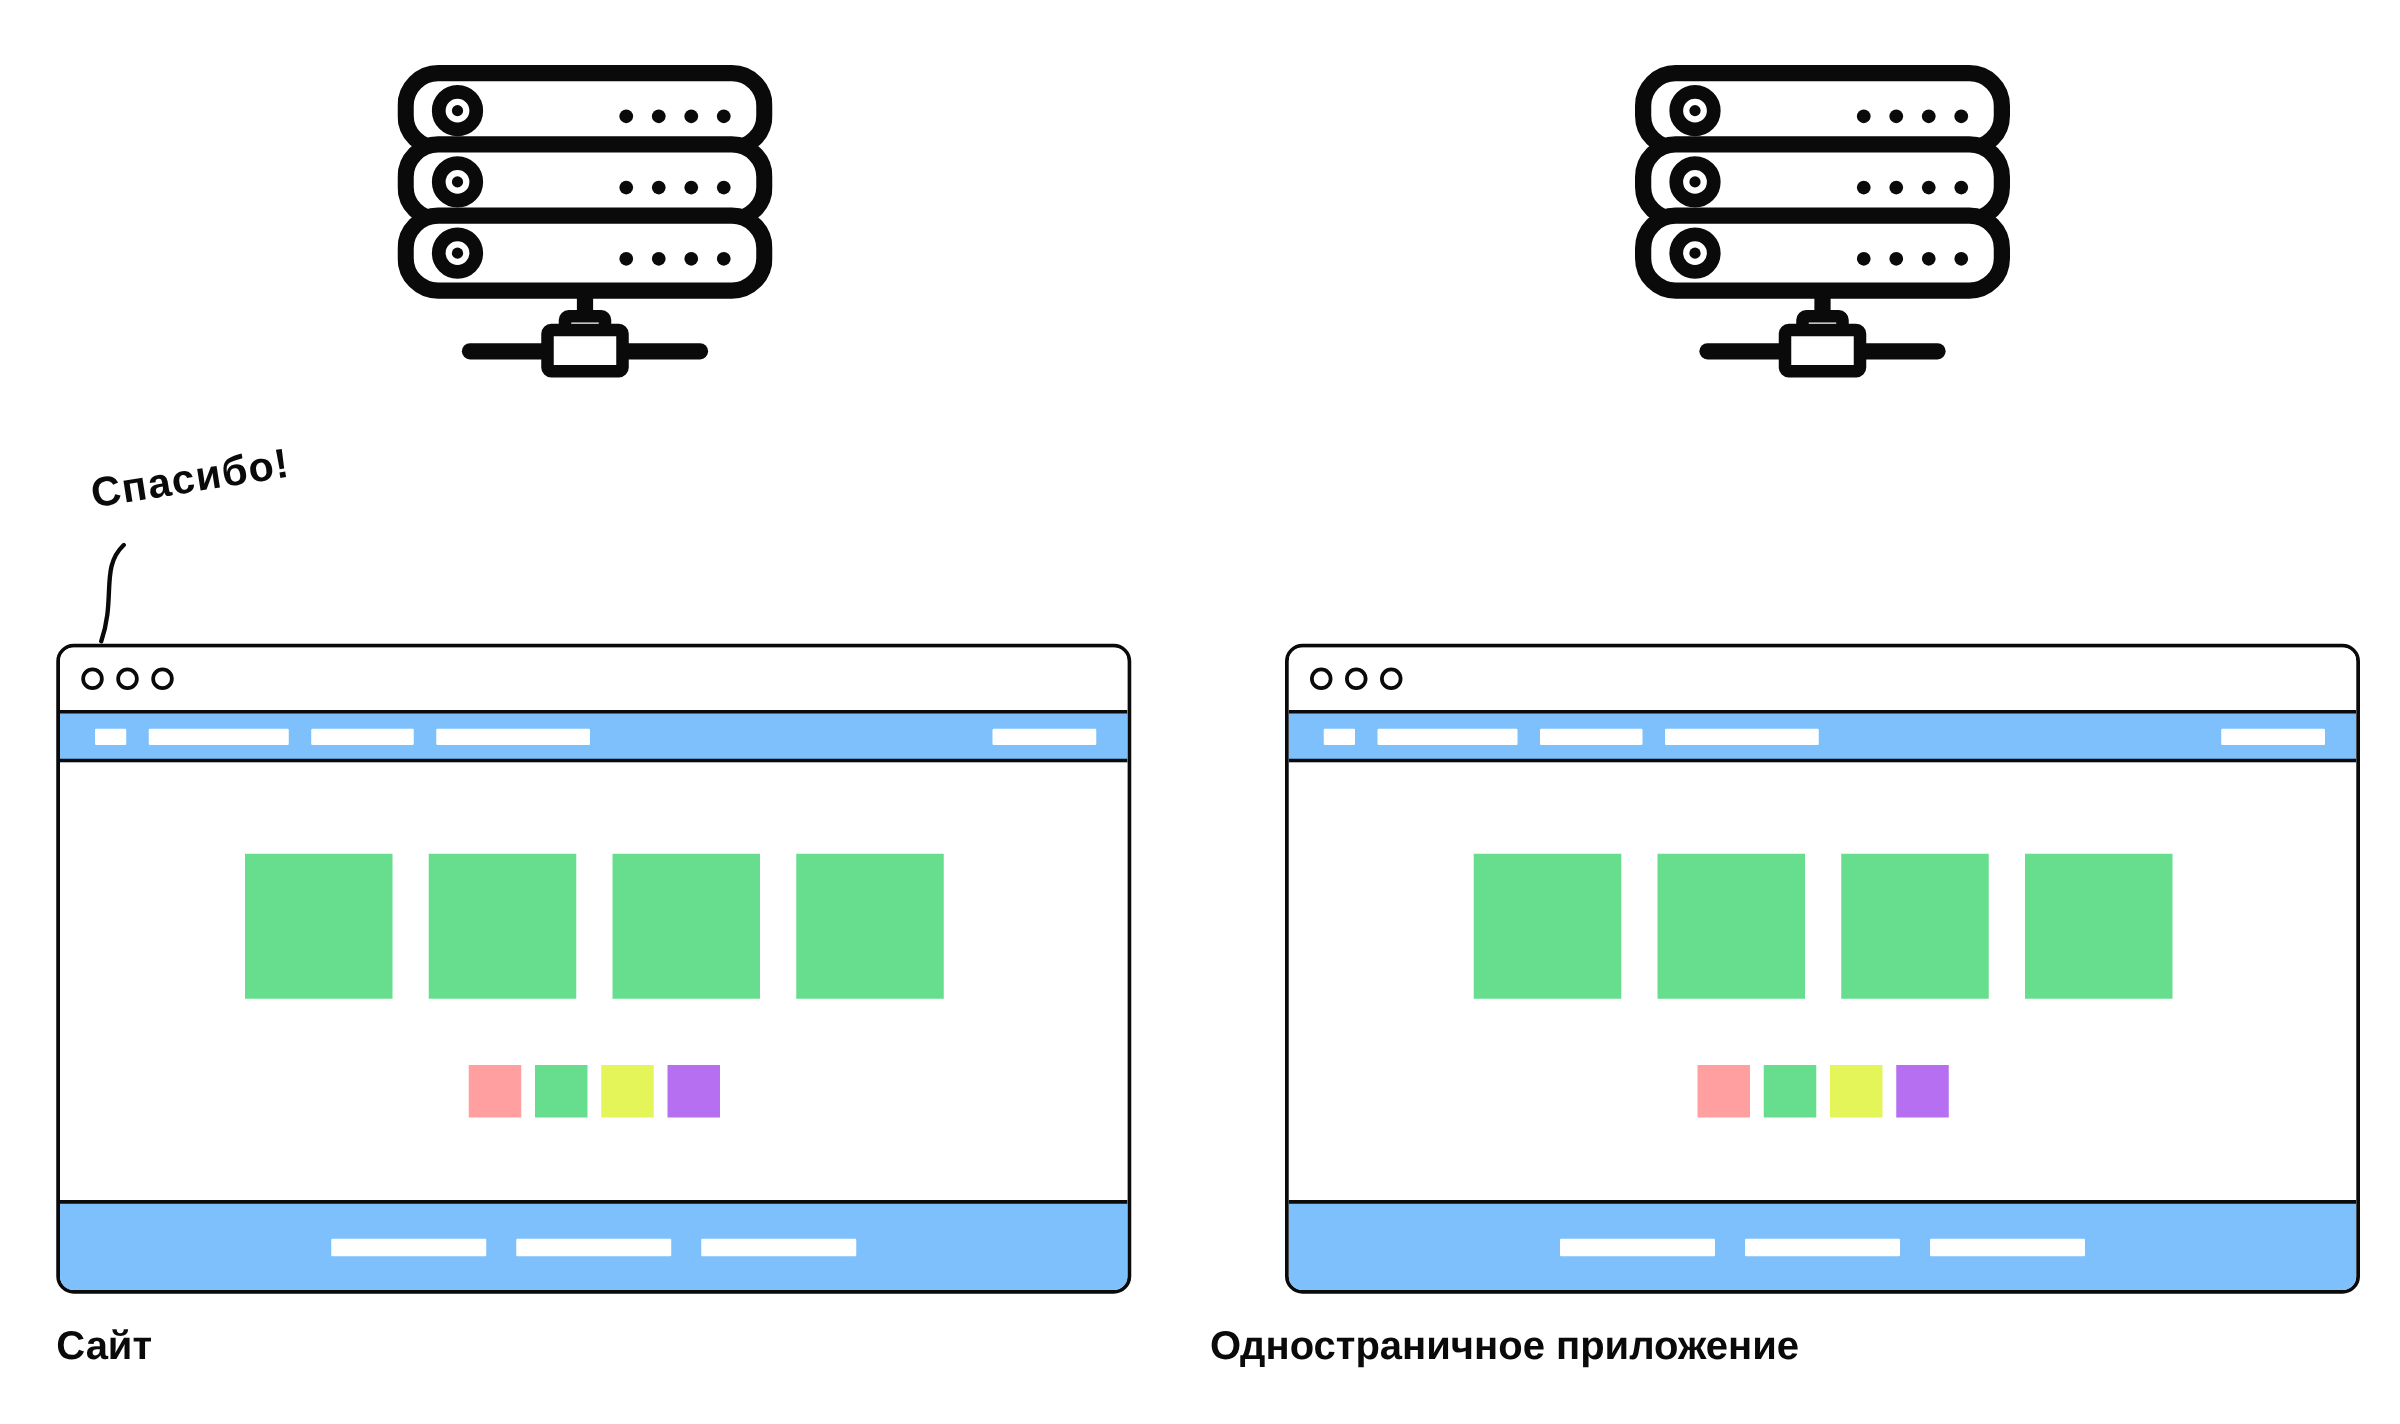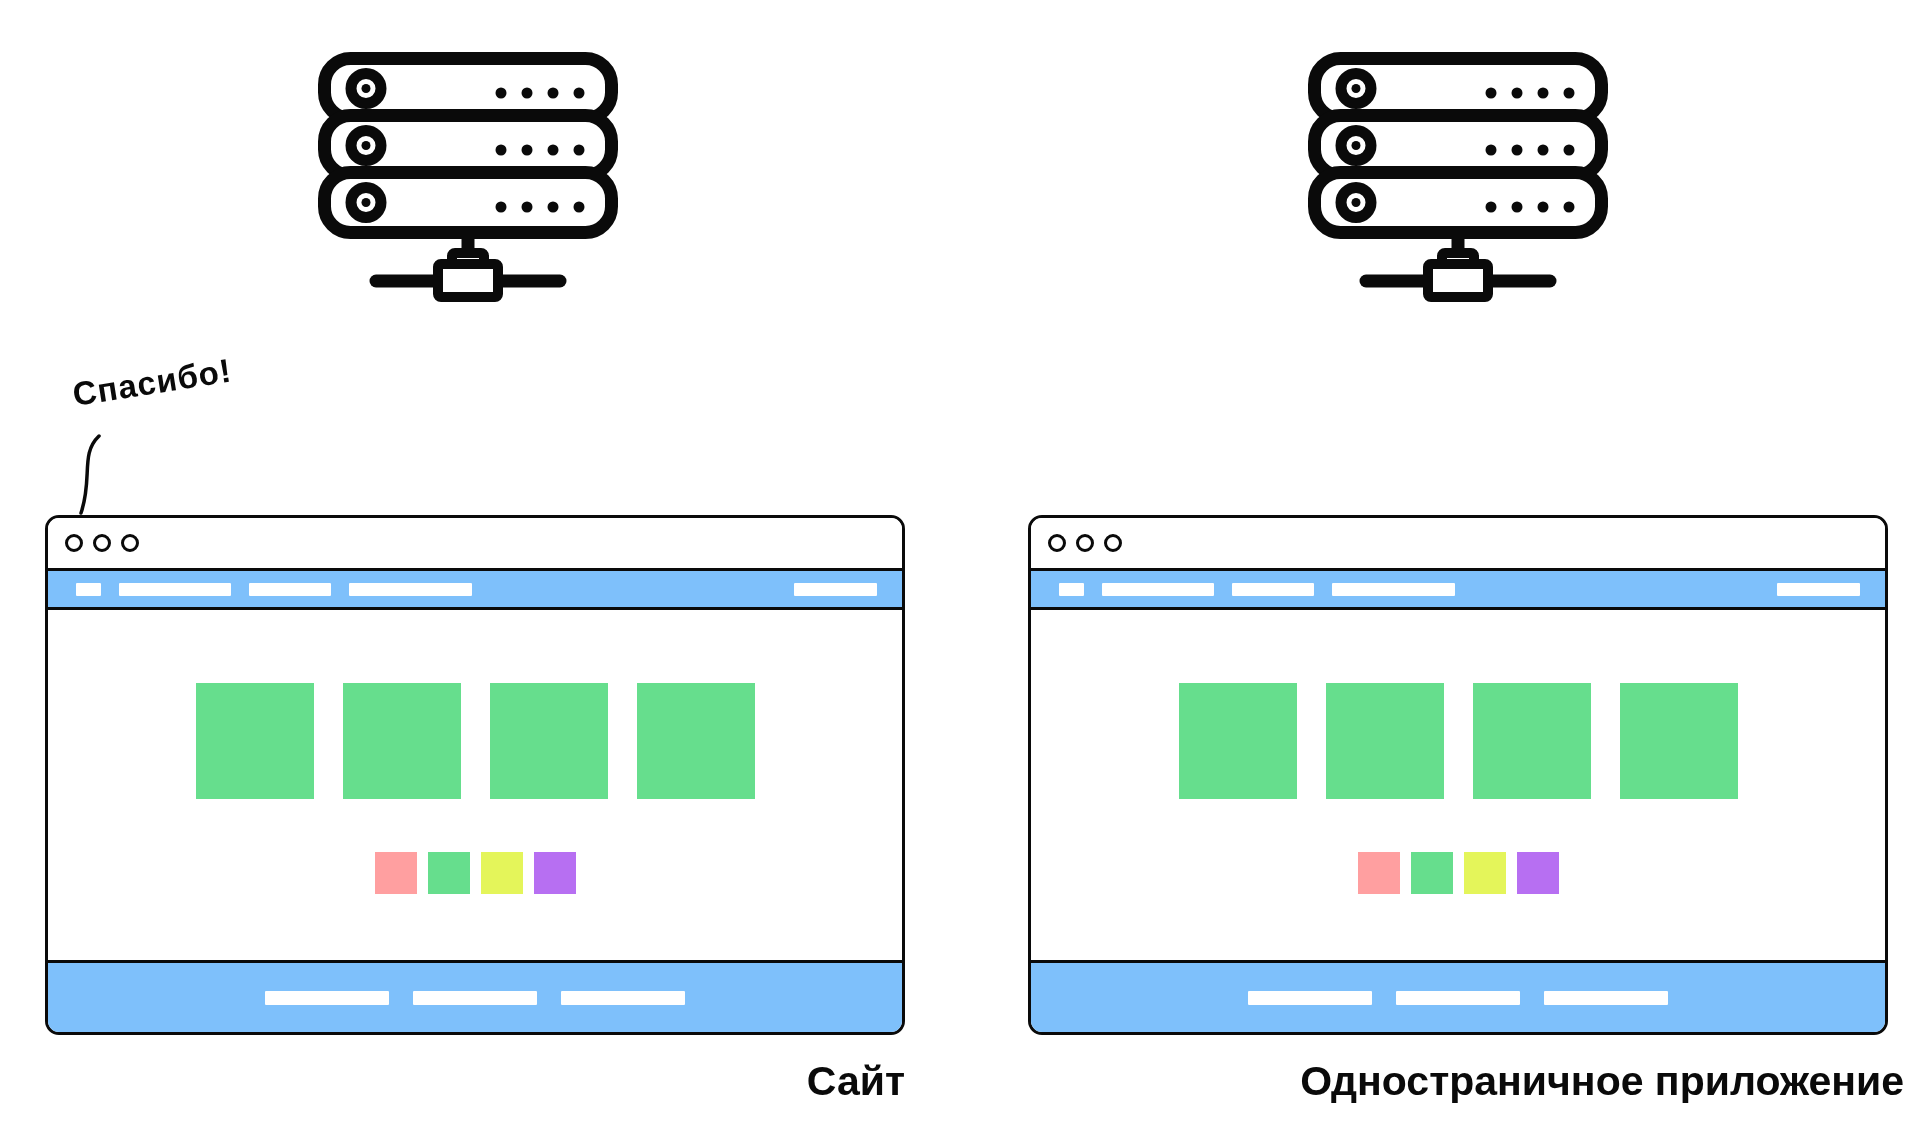--- a/index.html
+++ b/index.html
@@ -60,25 +60,25 @@
 
   .footer{
     height:72px;flex:0 0 auto;box-sizing:border-box;
     background:var(--accent-blue);border-top:3px solid var(--ink);
     display:flex;align-items:center;justify-content:center;gap:24px;
   }
   .footer-chip{width:124px;height:14px;background:#fff;border-radius:1px;}
 
   
   .caption{
-    position:absolute;width:860px;top:1058px;text-align:right;
-    font-size:41px;font-weight:700;
+    position:absolute;width:860px;top:1058px;text-align:left;
+    font-size:32px;font-weight:700;
   }
   .caption.left{left:45px;}
-  .caption.right{left:1044px;}
+  .caption.right{left:968px;}
 </style>
 </head>
 <body>
 
 <div>
 
   <div class="server-icon" style="left:318px;top:52px;">
     <svg viewBox="0 0 300 252" fill="none">
       <g fill="#ffffff" stroke="#0a0a0a" stroke-width="13">
         <rect x="6.5" y="6.5" width="287" height="60" rx="26"></rect>

